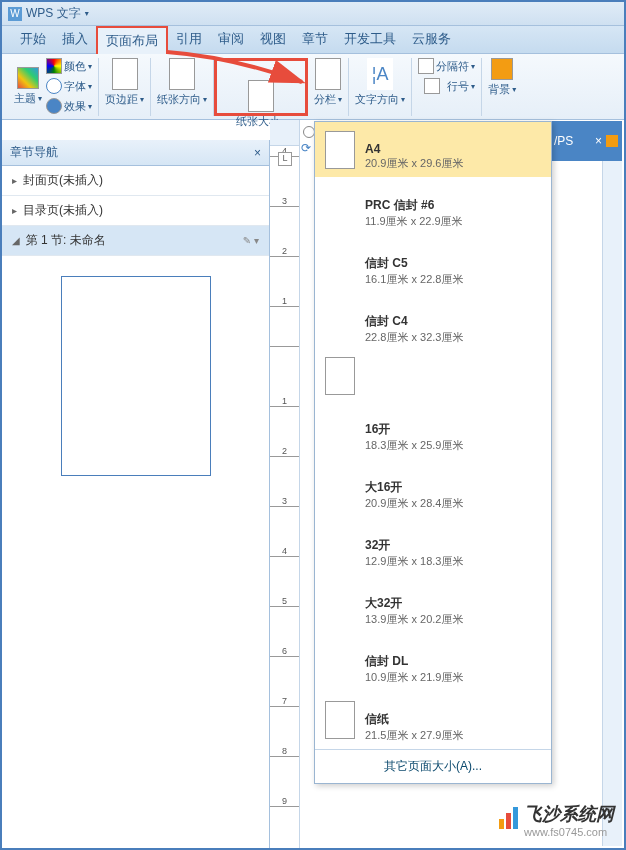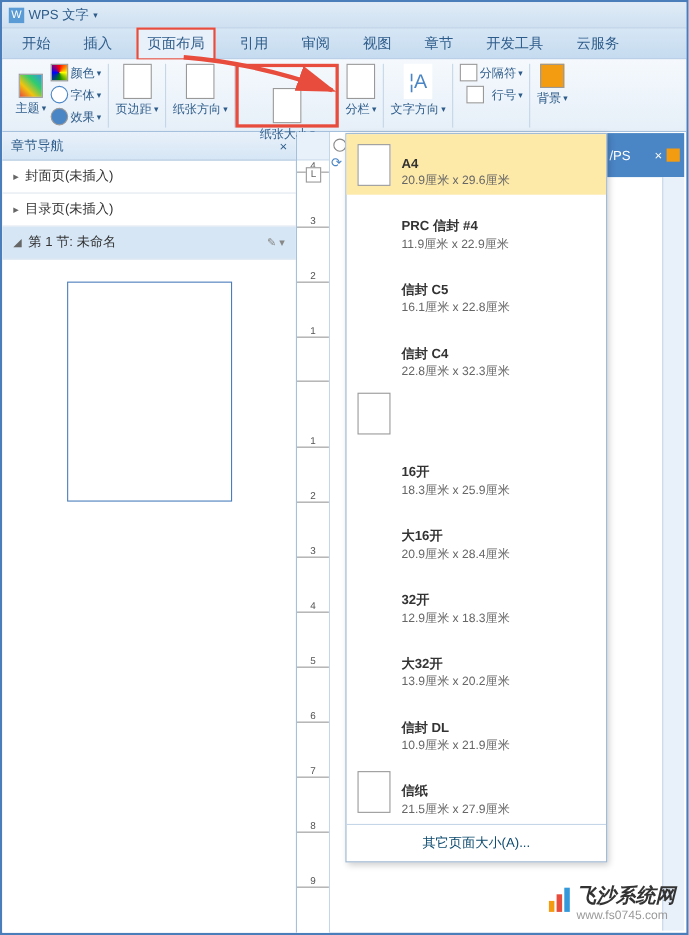--- a/index.html
+++ b/index.html
@@ -3,41 +3,41 @@
   <meta charset="utf-8">
   <style>
     * { margin: 0; padding: 0; box-sizing: border-box; font-family: "Microsoft YaHei", sans-serif; }
     body { width: 626px; height: 850px; background: #fff; position: relative; overflow: hidden; border: 2px solid #4a7ebb; }
     
     .title-bar { height: 24px; background: linear-gradient(#e0ecf7, #cfe0f1); display: flex; align-items: center; padding: 0 6px; border-bottom: 1px solid #a5c0dd; }
     .title-bar .logo { width: 14px; height: 14px; background: #5b9bd5; margin-right: 4px; display: inline-flex; align-items: center; justify-content: center; color: #fff; font-size: 10px; }
     .title-bar .title { font-size: 12px; color: #2e5c8a; }
     .title-bar .drop { margin-left: 4px; font-size: 8px; color: #2e5c8a; }
     
-    .menu-bar { height: 28px; background: linear-gradient(#d6e6f5, #c5dbef); display: flex; align-items: center; padding: 0 10px; border-bottom: 1px solid #a5c0dd; gap: 14px; }
+    .menu-bar { height: 28px; background: linear-gradient(#d6e6f5, #c5dbef); display: flex; align-items: flex-start; padding: 0 10px; border-bottom: 1px solid #a5c0dd; gap: 0; }
     .menu-item { font-size: 13px; color: #2e5c8a; padding: 4px 8px; cursor: pointer; }
     .menu-item.active { border: 2px solid #e74c3c; background: #e8f1fa; }
     
     .ribbon { height: 66px; background: linear-gradient(#f5f9fd, #e6eff8); border-bottom: 1px solid #a5c0dd; display: flex; align-items: center; padding: 4px 6px; position: relative; }
     .ribbon-group { display: flex; flex-direction: column; align-items: center; padding: 0 6px; border-right: 1px solid #c5d6e8; height: 58px; justify-content: space-between; }
     .ribbon-group.two-col { flex-direction: row; gap: 4px; }
     .ribbon-col { display: flex; flex-direction: column; gap: 2px; }
     .ribbon-btn { font-size: 12px; color: #2e5c8a; text-align: center; cursor: pointer; }
     .ribbon-icon { width: 22px; height: 22px; background: #fff; border: 1px solid #999; margin: 0 auto 2px; }
     .ribbon-icon.big { width: 26px; height: 32px; }
     .ribbon-icon.small { width: 16px; height: 16px; display: inline-block; vertical-align: middle; }
     .ribbon-label { font-size: 11px; color: #2e5c8a; display: flex; align-items: center; gap: 2px; }
     .ribbon-highlight { border: 3px solid #e74c3c; padding: 19px; }
     .drop-tri { font-size: 8px; }
     
     .arrow-annotation { position: absolute; top: 45px; left: 150px; width: 160px; height: 50px; pointer-events: none; z-index: 5; }
     
     .body-area { display: flex; height: calc(850px - 122px); }
     
-    .sidebar { width: 268px; background: #fff; border-right: 1px solid #a5c0dd; display: flex; flex-direction: column; }
+    .sidebar { width: 268px; background: #fff; border-right: 1px solid #a5c0dd; display: flex; flex-direction: column; margin-top: 20px; }
     .sidebar-header { height: 26px; background: linear-gradient(#e8f1fa, #d6e6f5); display: flex; align-items: center; justify-content: space-between; padding: 0 8px; border-bottom: 1px solid #a5c0dd; font-size: 12px; color: #2e5c8a; }
     .sidebar-item { height: 30px; display: flex; align-items: center; padding: 0 10px; font-size: 12px; color: #333; border-bottom: 1px solid #e0e8f0; cursor: pointer; }
     .sidebar-item .toggle { margin-right: 6px; font-size: 10px; color: #666; }
     .sidebar-item.active { background: #d6e6f5; }
     .sidebar-item .edit { margin-left: auto; font-size: 10px; color: #888; }
     .page-thumb-area { flex: 1; padding: 20px; display: flex; justify-content: center; }
     .page-thumb { width: 150px; height: 200px; border: 1px solid #4a7ebb; background: #fff; }
     
     .ruler-area { width: 30px; background: #f0f5fa; border-right: 1px solid #c5d6e8; position: relative; }
     .ruler-top { height: 26px; background: #e8f1fa; border-bottom: 1px solid #c5d6e8; }
@@ -259,21 +259,21 @@
       <div class="size-item selected">
         <div class="size-icon"></div>
         <div class="size-text">
           <div class="size-name">A4</div>
           <div class="size-dim">20.9厘米 x 29.6厘米</div>
         </div>
       </div>
       <div class="size-item">
         <div style="width:30px;margin-right:10px;flex-shrink:0"></div>
         <div class="size-text">
-          <div class="size-name">PRC 信封 #4</div>
+          <div class="size-name">PRC 信封 #6</div>
           <div class="size-dim">11.9厘米 x 22.9厘米</div>
         </div>
       </div>
       <div class="size-item">
         <div style="width:30px;margin-right:10px;flex-shrink:0"></div>
         <div class="size-text">
           <div class="size-name">信封 C5</div>
           <div class="size-dim">16.1厘米 x 22.8厘米</div>
         </div>
       </div>

